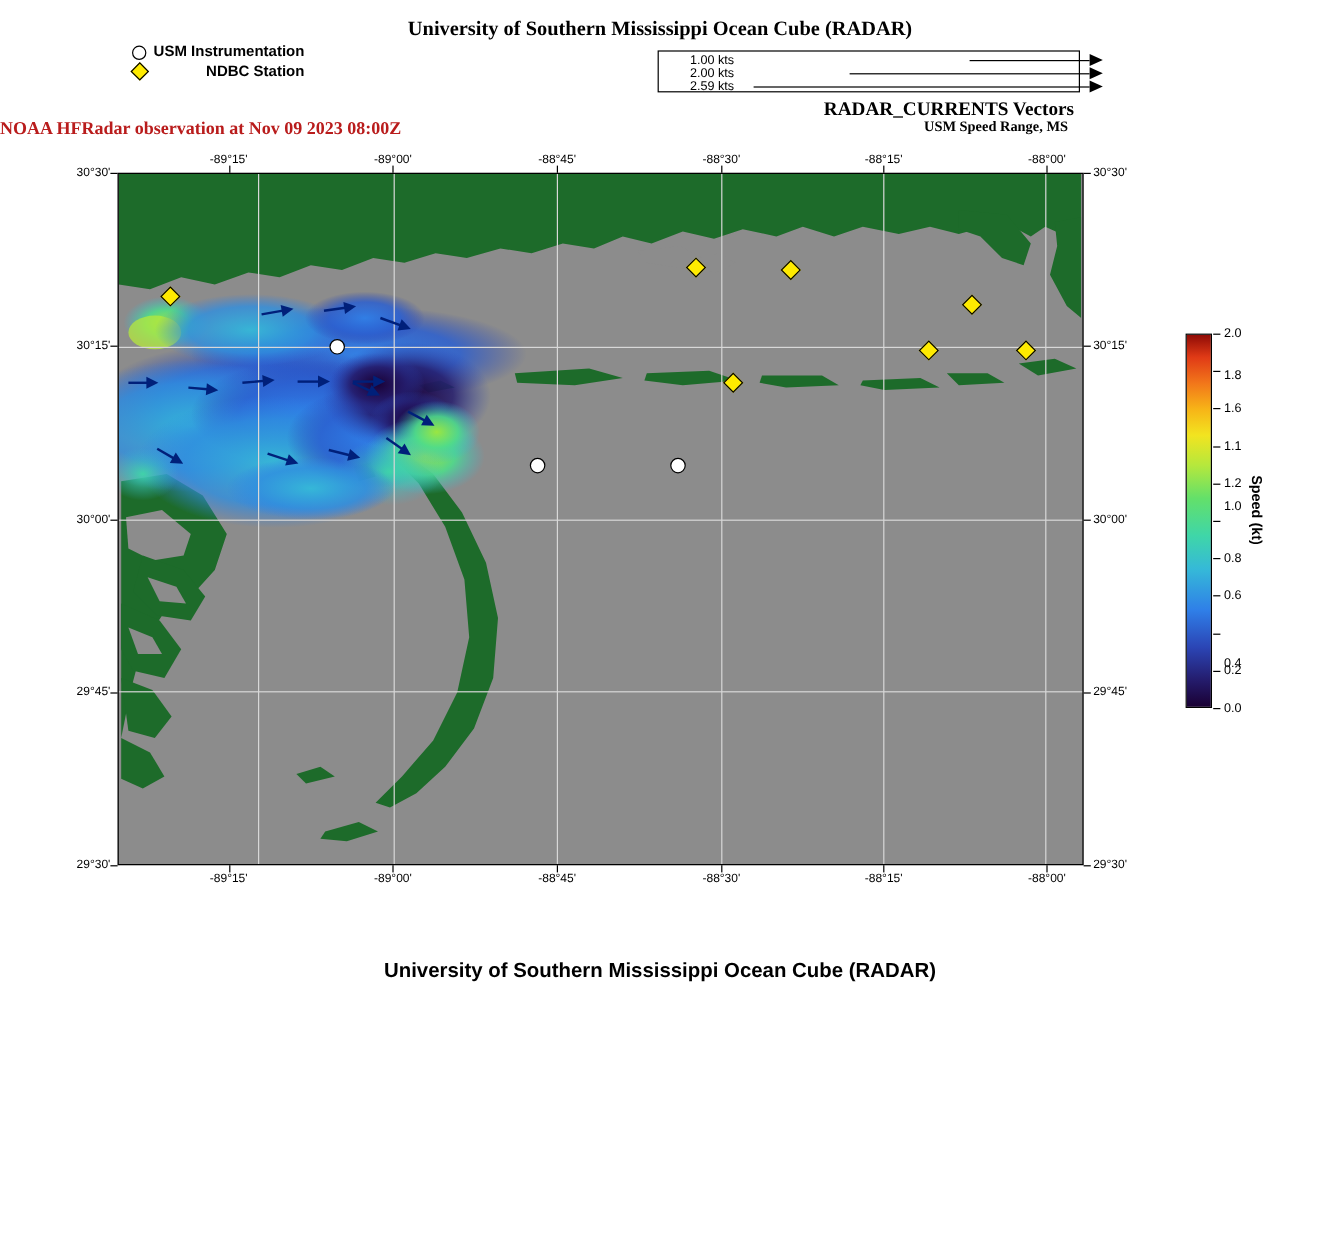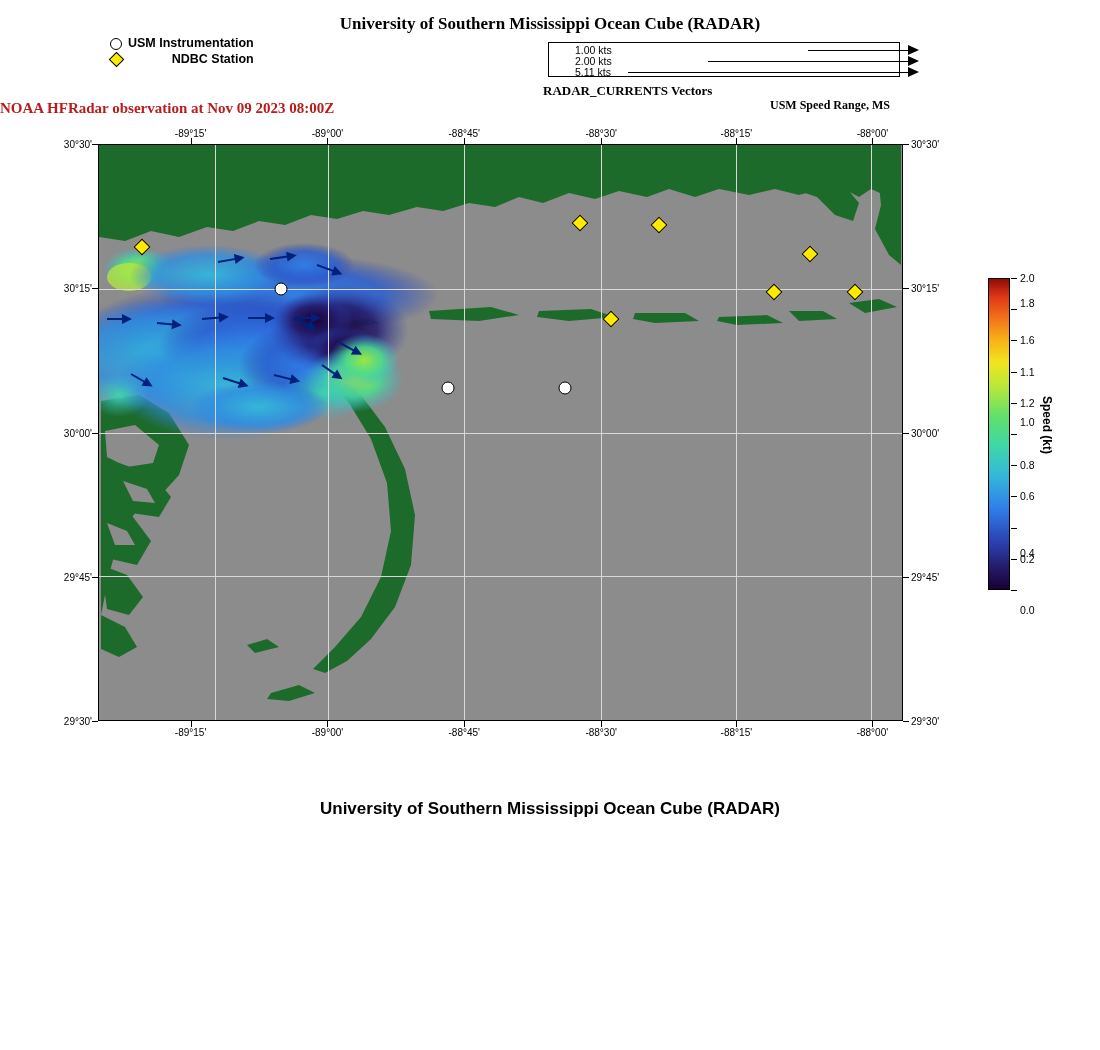--- a/index.html
+++ b/index.html
@@ -54,22 +54,22 @@
   }
   .vk-row{position:absolute;left:0;width:352px;height:11px;margin-left:23px;}
   .vk-label{position:absolute;left:3px;top:0px;font-size:10.5px;color:#000;line-height:11px;}
   .vk-line{position:absolute;height:0;border-top:1px solid #000;top:5px;}
   .vk-arrow{
     position:absolute;top:0px;width:0;height:0;
     border-top:5px solid transparent;border-bottom:5px solid transparent;
     border-left:11px solid #000;
   }
   #vector-key-caption{
-    left:543px;top:83px;width:352px;text-align:left;
-    font-size:13px;font-weight:bold;color:#000;
+    left:543px;top:83px;width:352px;text-align:right;
+    font-size:16px;font-weight:bold;color:#000;
     font-family:"Liberation Serif", serif;
   }
 
   
   #map-frame{
     left:98px;top:144px;width:805px;height:577px;
     border:1.5px solid #000;box-sizing:border-box;
     background:#8c8c8c;overflow:hidden;
   }
   #map-inner{position:absolute;left:0;top:0;width:100%;height:100%;}
@@ -145,21 +145,21 @@
     <span class="vk-label">1.00 kts</span>
     <span class="vk-line" style="left:236px;width:100px;"></span>
     <span class="vk-arrow" style="left:336px;"></span>
   </div>
   <div class="vk-row" style="top:13px;">
     <span class="vk-label">2.00 kts</span>
     <span class="vk-line" style="left:136px;width:200px;"></span>
     <span class="vk-arrow" style="left:336px;"></span>
   </div>
   <div class="vk-row" style="top:24px;">
-    <span class="vk-label">5.11 kts</span>
+    <span class="vk-label">2.59 kts</span>
     <span class="vk-line" style="left:56px;width:280px;"></span>
     <span class="vk-arrow" style="left:336px;"></span>
   </div>
 </div>
 <div class="abs" id="vector-key-caption">RADAR_CURRENTS Vectors</div>
 
 <div class="abs" id="obs-title">NOAA HFRadar observation at Nov 09 2023 08:00Z</div>
 <div class="abs" id="range-label">USM Speed Range, MS</div>
 
 <div class="abs" id="map-frame">
@@ -385,36 +385,36 @@
     <div class="tickmark" style="left: 92px; top: 721px; width: 6px; height: 1px;"></div>
     <div class="tickmark" style="left: 903px; top: 721px; width: 6px; height: 1px;"></div>
   </div>
 
 <div class="abs" id="colorbar-wrap">
   <div id="colorbar"></div>
   <div id="cb-ticks">
       <div class="cb-tick" style="top: 0px;"></div>
       <div class="cb-lab" style="top: 0px;">2.0</div>
       <div class="cb-tick" style="top: 31.2px;"></div>
-      <div class="cb-lab" style="top: 25px; text-align: center;">1.8</div>
+      <div class="cb-lab" style="top: 35px; text-align: center;">1.8</div>
       <div class="cb-tick" style="top: 62.4px;"></div>
       <div class="cb-lab" style="top: 62.4px; text-align: right;">1.6</div>
       <div class="cb-tick" style="top: 93.6px;"></div>
       <div class="cb-lab" style="top: 93.6px;">1.1</div>
       <div class="cb-tick" style="top: 124.8px;"></div>
       <div class="cb-lab" style="top: 124.8px;">1.2</div>
       <div class="cb-tick" style="top: 156px;"></div>
       <div class="cb-lab" style="top: 144px;">1.0</div>
       <div class="cb-tick" style="top: 187.2px;"></div>
       <div class="cb-lab" style="top: 187.2px;">0.8</div>
       <div class="cb-tick" style="top: 218.4px;"></div>
       <div class="cb-lab" style="top: 218.4px;">0.6</div>
       <div class="cb-tick" style="top: 249.6px;"></div>
       <div class="cb-lab" style="top: 249.6px; margin-top: 25px;">0.4</div>
       <div class="cb-tick" style="top: 280.8px;"></div>
       <div class="cb-lab" style="top: 280.8px;">0.2</div>
       <div class="cb-tick" style="top: 312px;"></div>
-      <div class="cb-lab" style="top: 312px; margin-top: 20px;">0.0</div>
+      <div class="cb-lab" style="top: 312px;">0.0</div>
     </div>
   <div id="colorbar-title">Speed (kt)</div>
 </div>
 
 <div class="abs" id="footer-title">University of Southern Mississippi Ocean Cube (RADAR)</div>
 
 </body></html>

